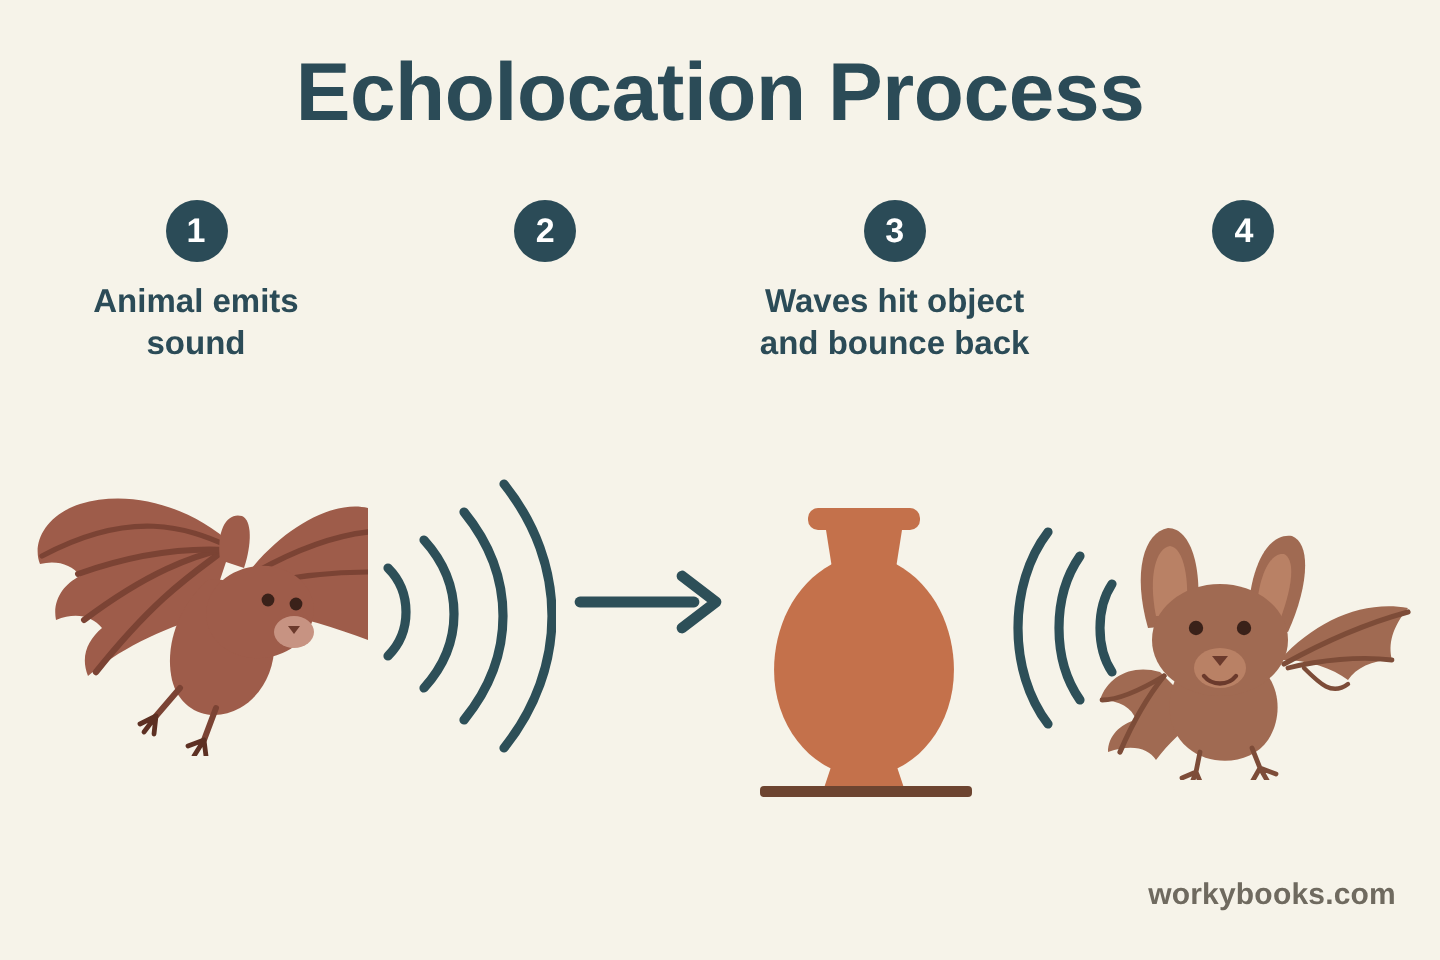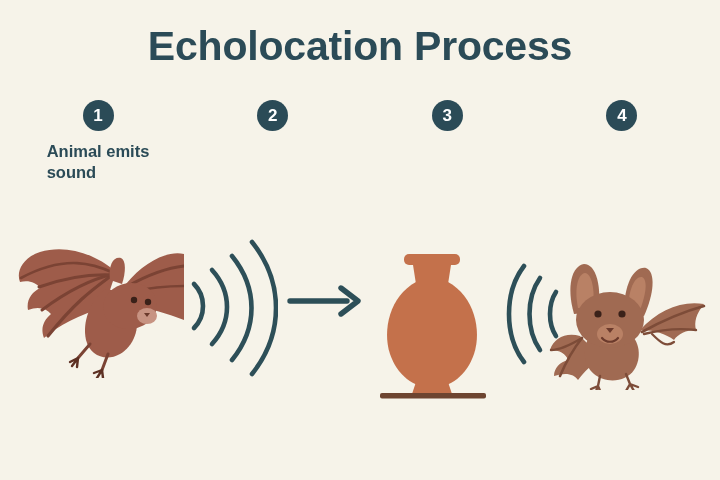--- a/index.html
+++ b/index.html
@@ -58,20 +58,21 @@
     color: #ffffff;
     font-size: 17px;
     font-weight: bold;
     display: flex;
     align-items: center;
     justify-content: center;
     line-height: 1;
   }
   .step-label {
     margin-top: 10px;
+    text-align: center;
     font-size: 16.5px;
     font-weight: bold;
     color: #2b4b57;
     line-height: 1.26;
     white-space: pre-line;
   }
 
   
   #scene {
     position: absolute;
@@ -115,20 +116,22 @@
       <div class="step-label">Animal emits
 sound</div>
     </div>
 
     <div class="step">
       <div class="step-badge">2</div>
     </div>
 
     <div class="step">
       <div class="step-badge">3</div>
+      <div class="step-label">Waves hit object
+and bounce back</div>
     </div>
 
     <div class="step">
       <div class="step-badge">4</div>
     </div>
 
   </div>
 
   <div id="scene">
 
@@ -251,14 +254,15 @@
           <path d="M54 78 C58 83 66 83 70 78" stroke="#6b3a2c" stroke-width="2.2" fill="none" stroke-linecap="round"></path>
 
           <path d="M52 116 l-2 10 M50 126 l-7 3 M50 126 l-3 8 M50 126 l3 7" stroke="#7d4c38" stroke-width="2.4" fill="none" stroke-linecap="round"></path>
           <path d="M78 114 l4 10 M82 124 l-4 7 M82 124 l4 7 M82 124 l8 3" stroke="#7d4c38" stroke-width="2.4" fill="none" stroke-linecap="round"></path>
         </g>
       </svg>
     </div>
 
   </div>
 
+  <div id="footer">workybooks.com</div>
 
 </div>
 
 </body></html>

